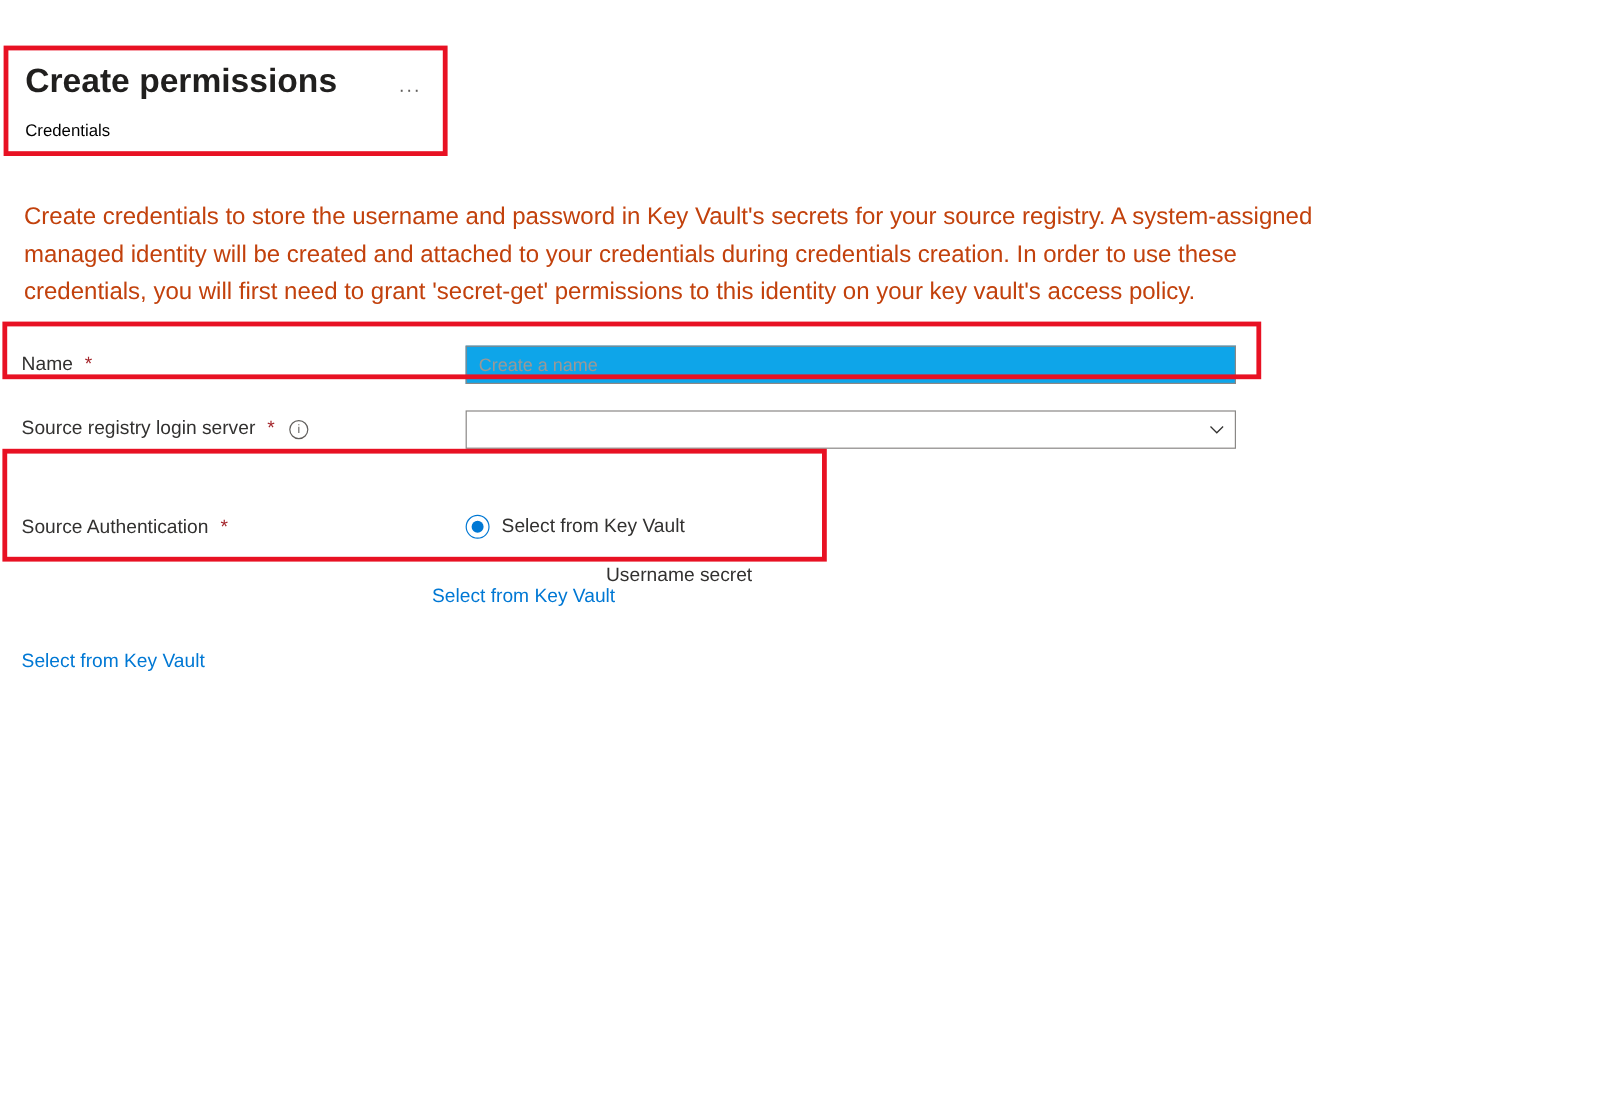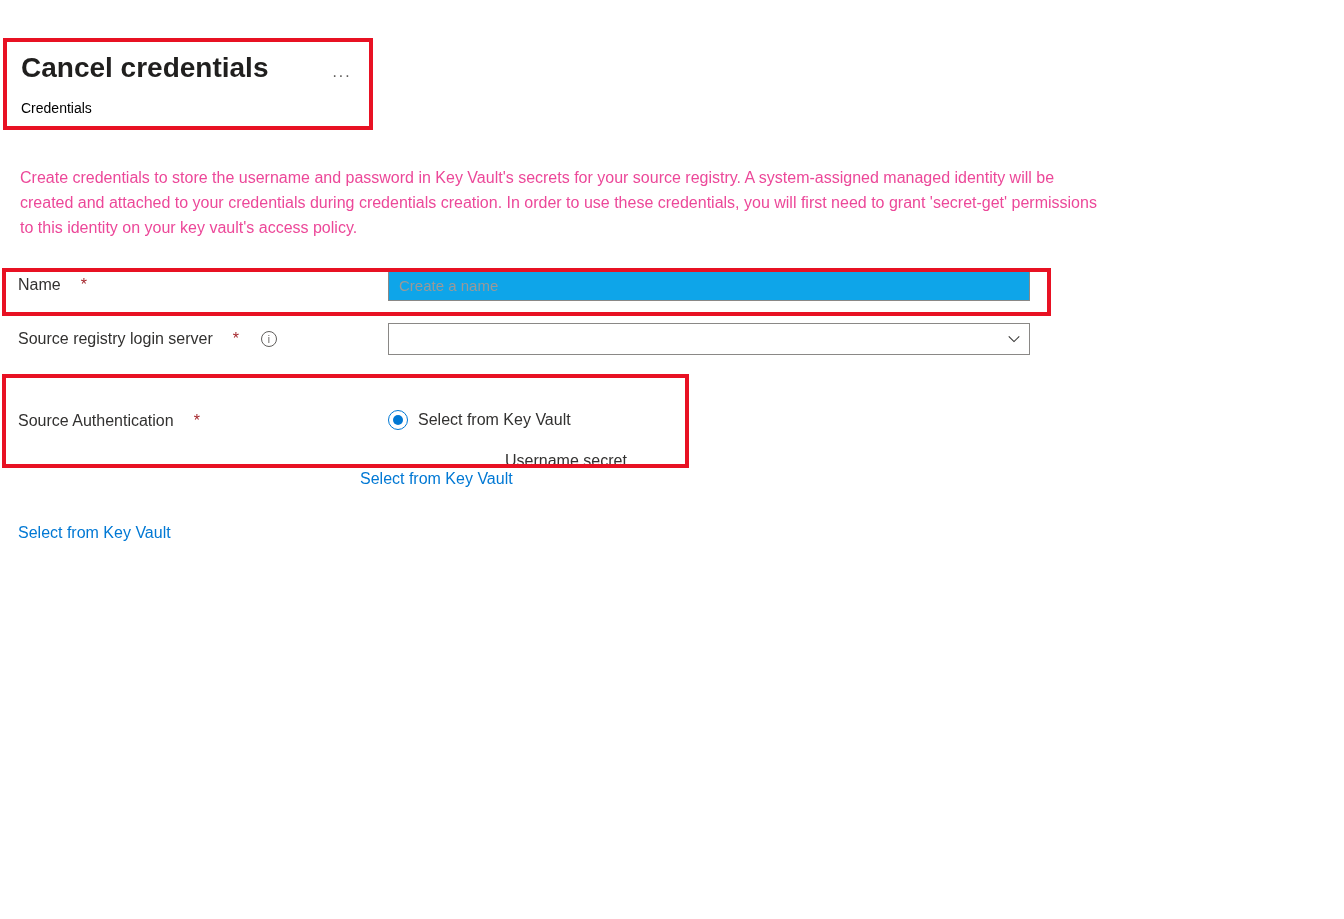--- a/index.html
+++ b/index.html
@@ -37,41 +37,41 @@
       cursor: pointer;
     }
     .breadcrumb {
       font-size: 14px;
       color: #000000;
       margin-top: 16px;
     }
     .description {
       margin: 36px 20px 0 20px;
       max-width: 1090px;
-      font-size: 16px;
+      font-size: 20px;
       line-height: 1.55;
-      color: #ec4899;
+      color: #c2410c;
     }
     .form-area {
       margin-top: 18px;
     }
     .form-row {
       display: flex;
       align-items: center;
       min-height: 54px;
     }
     .form-row.tall { align-items: flex-end; padding-top: 12px; }
     .form-label-col {
       width: 370px;
       padding-left: 18px;
       font-size: 16px;
       color: #323130;
       display: flex;
       align-items: center;
-      gap: 18px;
+      gap: 8px;
     }
     .form-control-col {
       width: 660px;
       padding-left: 18px;
     }
     .required-star {
       color: #a4262c;
       margin-left: 2px;
     }
     .info-icon {
@@ -194,21 +194,21 @@
       cursor: pointer;
       height: 34px;
     }
   </style>
 </head>
 <body>
 
 <div class="page">
 
   <div class="header-region">
-    <h1 class="page-title">Cancel credentials</h1>
+    <h1 class="page-title">Create permissions</h1>
     <span class="header-more">···</span>
     <div class="breadcrumb">Credentials</div>
   </div>
 
   <p class="description">Create credentials to store the username and password in Key Vault's secrets for your source registry. A system-assigned managed identity will be created and attached to your credentials during credentials creation. In order to use these credentials, you will first need to grant 'secret-get' permissions to this identity on your key vault's access policy.</p>
 
   <div class="form-area">
 
     <div class="form-row">
       <div class="form-label-col">

